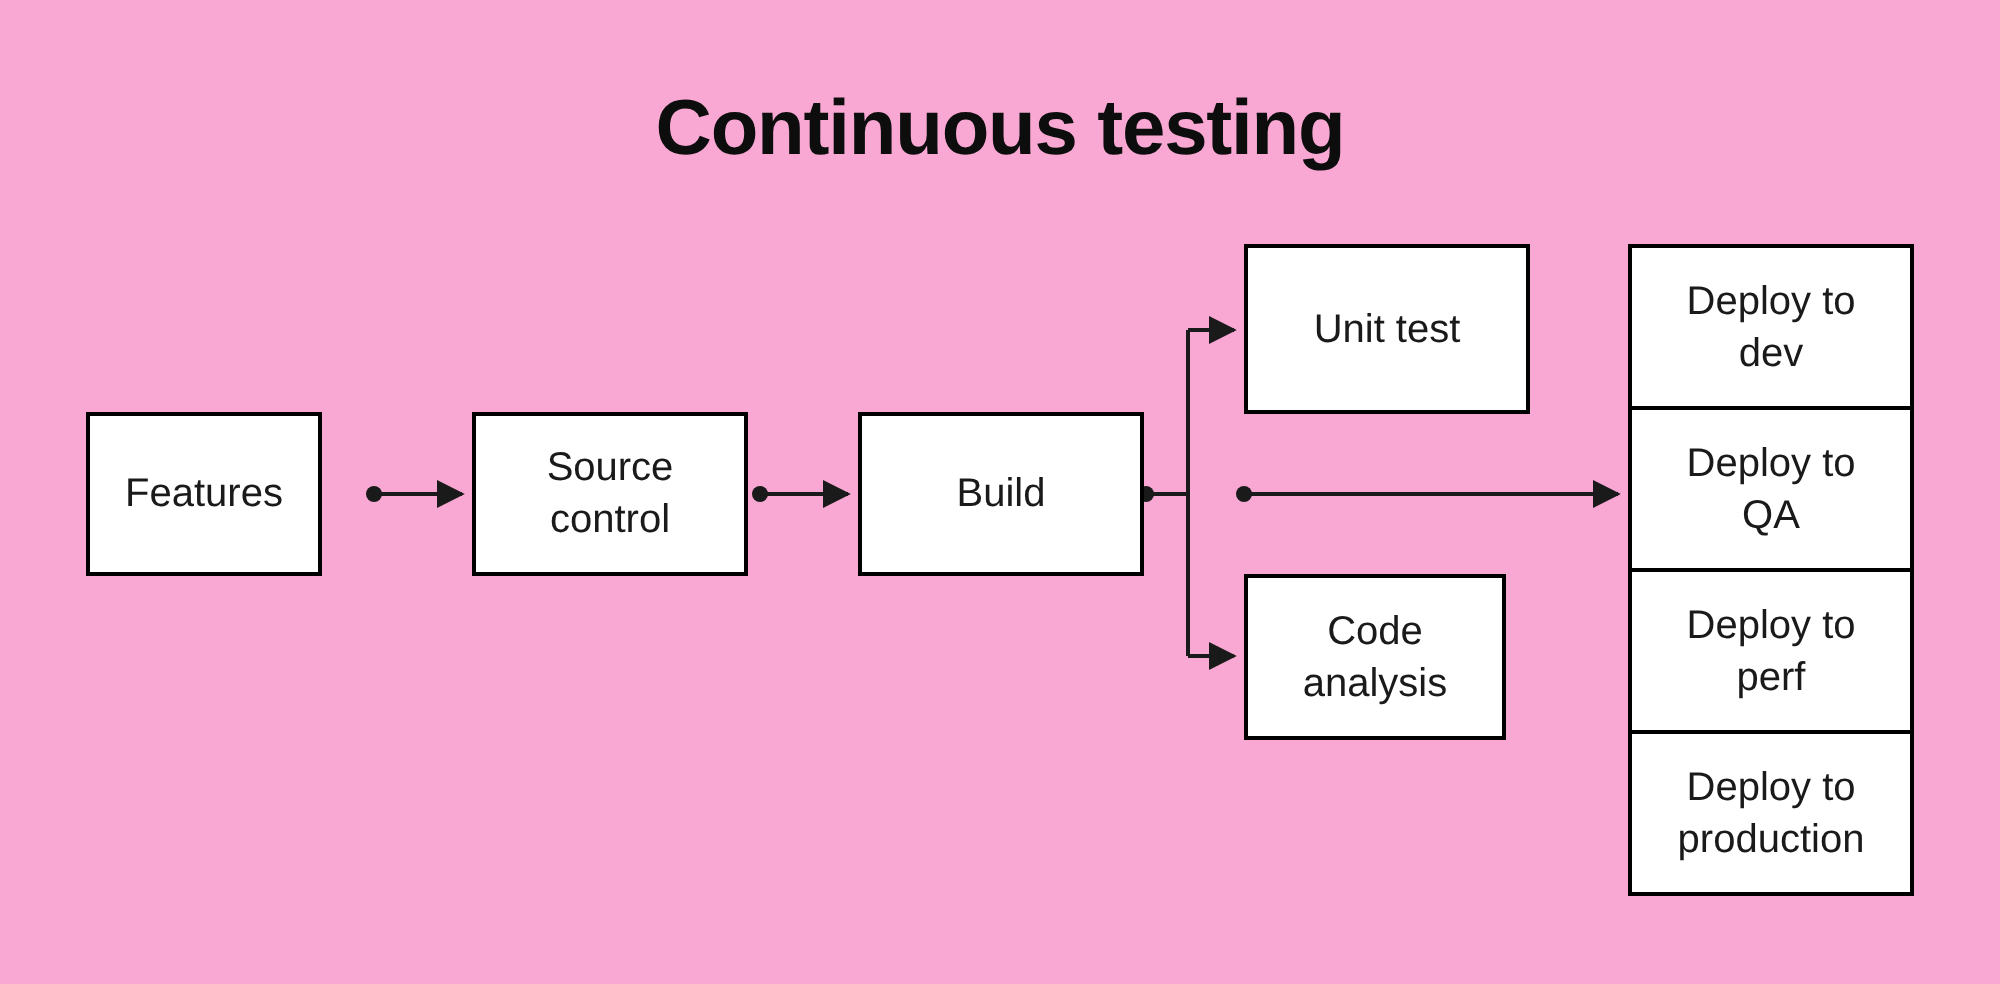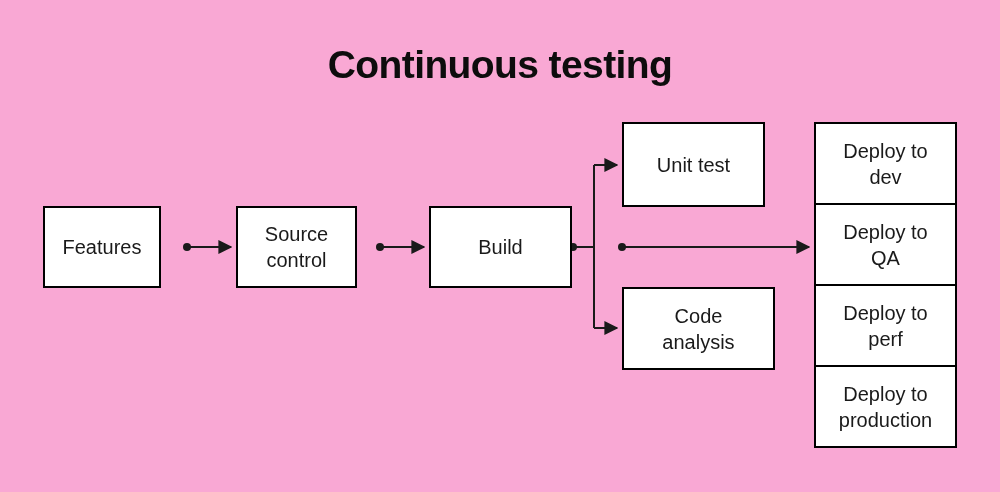--- a/index.html
+++ b/index.html
@@ -43,24 +43,24 @@
     justify-content: center;
     text-align: center;
     color: #1a1a1a;
     font-family: "Liberation Sans", sans-serif;
     font-size: 20px;
     font-weight: normal;
     line-height: 26px;
     white-space: pre-line;
   }
   #node-features  { left: 43px;  top: 206px; width: 118px; height: 82px; }
-  #node-source    { left: 236px; top: 206px; width: 121px; height: 82px; }
+  #node-source    { left: 236px; top: 206px; width: 138px; height: 82px; }
   #node-build     { left: 429px; top: 206px; width: 143px; height: 82px; }
   #node-unit-test { left: 622px; top: 122px; width: 143px; height: 85px; }
-  #node-code-an   { left: 622px; top: 287px; width: 153px; height: 83px; }
+  #node-code-an   { left: 622px; top: 287px; width: 131px; height: 83px; }
 
   #deploy-stack {
     position: absolute;
     left: 814px;
     top: 122px;
     width: 143px;
     height: 326px;
     background: #ffffff;
     border: 2px solid #000000;
     box-sizing: border-box;

